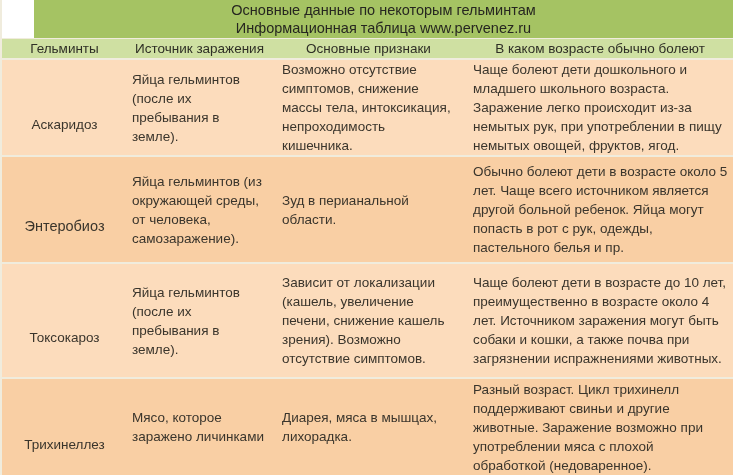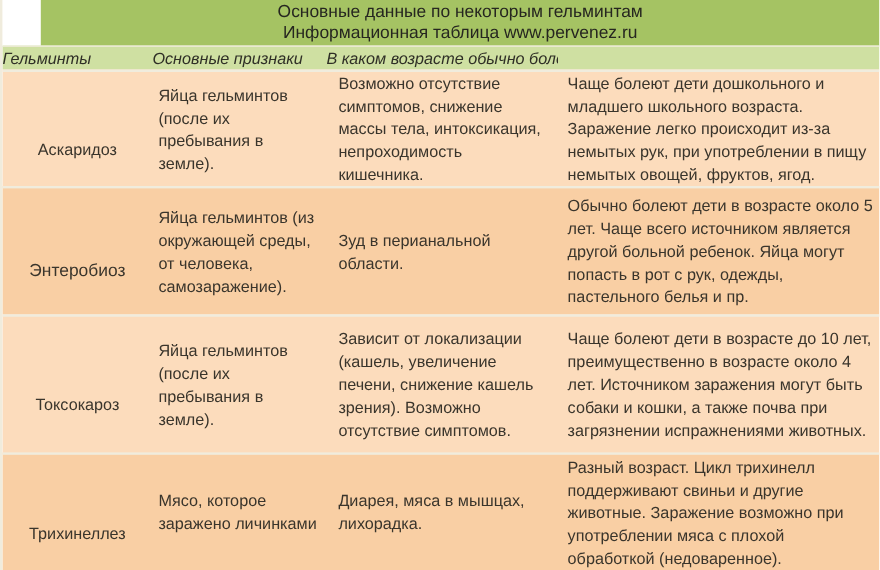--- a/index.html
+++ b/index.html
@@ -25,21 +25,21 @@
     color:var(--title-text);
     margin-left:32px;
   }
   .banner .t1,.banner .t2{font-size:14.5px;line-height:18px;text-align:center;}
   .head-row{
     height:20px;flex:0 0 20px;background:var(--header-bg);
     border-top:1px solid var(--separator);
     display:grid;grid-template-columns:125px 145px 193px 270px;
     align-items:center;color:#2f2f26;font-size:13.5px;
   }
-  .head-row .hcell{white-space:nowrap;overflow:hidden;font-style:italic;}
+  .head-row .hcell{text-align:center;white-space:nowrap;overflow:hidden;}
   .t-row{
     display:grid;grid-template-columns:125px 145px 193px 270px;
     border-top:2px solid var(--separator);
     font-size:13.5px;line-height:19px;
   }
   .t-row.light{background:var(--row-light);}
   .t-row.dark{background:var(--row-dark);}
   .t-row.r1{height:97px;flex:0 0 97px;}
   .t-row.r2{height:107px;flex:0 0 107px;}
   .t-row.r3{height:115px;flex:0 0 115px;}
@@ -56,20 +56,21 @@
 
 <div class="page">
 
   <div class="banner">
     <div class="t1">Основные данные по некоторым гельминтам</div>
     <div class="t2">Информационная таблица www.pervenez.ru</div>
   </div>
 
   <div class="head-row">
     <div class="hcell">Гельминты</div>
+    <div class="hcell">Источник заражения</div>
     <div class="hcell">Основные признаки</div>
     <div class="hcell">В каком возрасте обычно болеют</div>
   </div>
 
   <div class="t-row r1 light">
     <div class="cell cell-disease">Аскаридоз</div>
     <div class="cell cell-source">Яйца гельминтов (после их пребывания в земле).</div>
     <div class="cell cell-signs">Возможно отсутствие симптомов, снижение массы тела, интоксикация, непроходимость кишечника.</div>
     <div class="cell cell-age">Чаще болеют дети дошкольного и младшего школьного возраста. Заражение легко происходит из-за немытых рук, при употреблении в пищу немытых овощей, фруктов, ягод.</div>
   </div>

